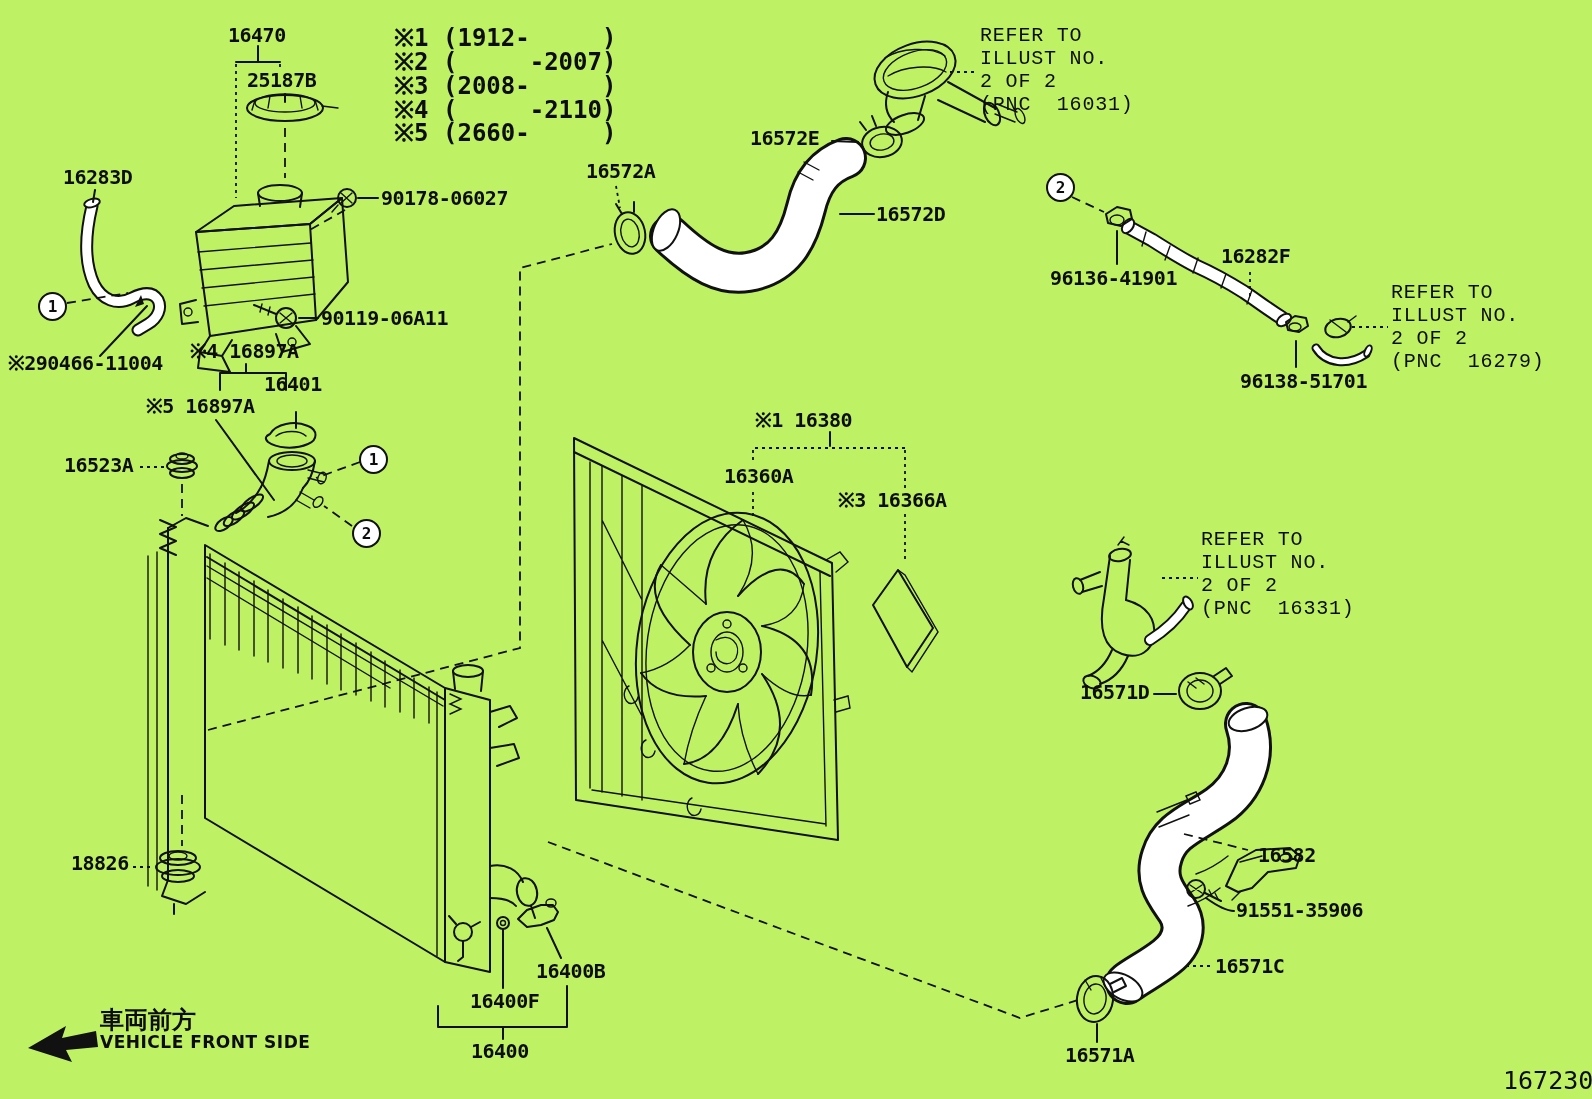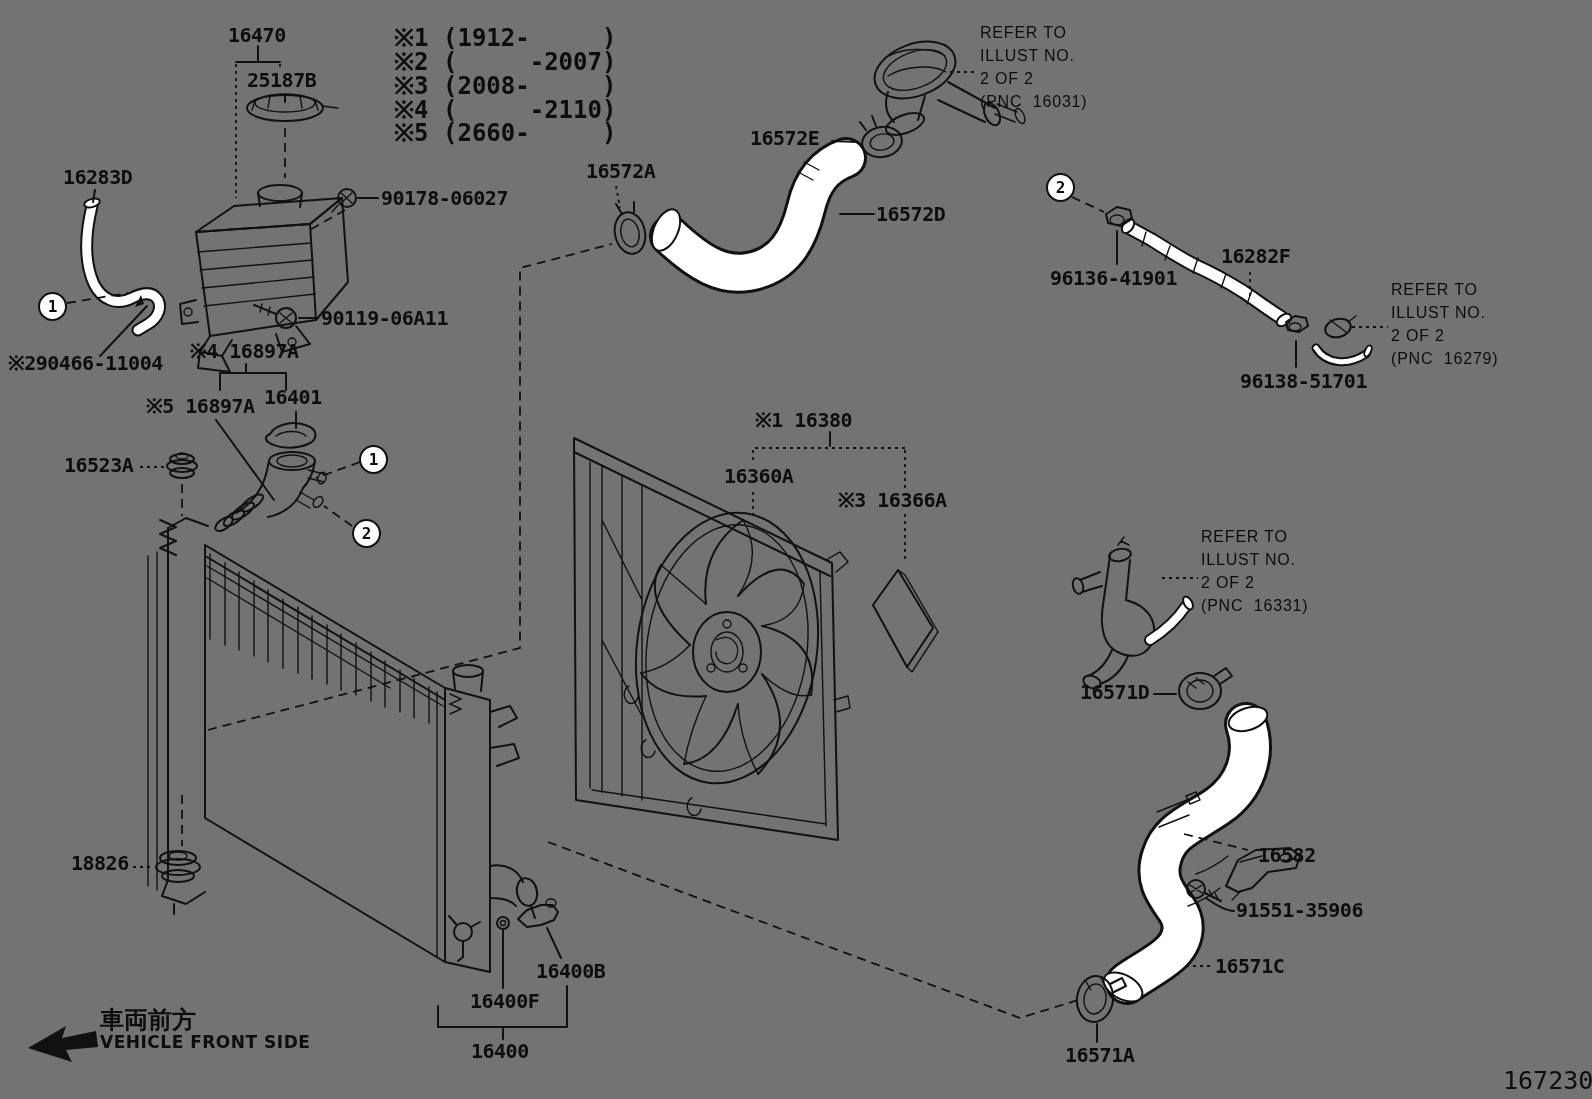--- a/index.html
+++ b/index.html
@@ -1,31 +1,31 @@
 <!DOCTYPE html>
 <html><head>
 <meta charset="utf-8">
 <style>
   html,body{margin:0;padding:0;background:#fff;}
-  .stage{position:relative;width:1592px;height:1099px;background:#737373;overflow:hidden;
+  .stage{position:relative;width:1592px;height:1099px;background:#bef264;overflow:hidden;
          font-family:"DejaVu Sans Mono", monospace;color:#0d0d0d;}
   svg.art{position:absolute;left:0;top:0;}
   .ln{stroke:#111;fill:none;stroke-width:2;stroke-linecap:round;stroke-linejoin:round;}
   .lnthin{stroke:#111;fill:none;stroke-width:1.4;stroke-linecap:round;}
   .dash{stroke:#111;fill:none;stroke-width:1.8;stroke-dasharray:9 6;}
   .dot{stroke:#111;fill:none;stroke-width:1.8;stroke-dasharray:3 4;}
   .hb{stroke:#111;fill:none;stroke-linecap:round;stroke-linejoin:round;}
   .hw{stroke:#fff;fill:none;stroke-linecap:round;stroke-linejoin:round;}
   .wfill{fill:#fff;}
   .solid{fill:#111;stroke:none;}
   .plabel{position:absolute;font-weight:bold;font-size:20px;letter-spacing:-0.5px;
           line-height:1;white-space:pre;}
   .legend-line{position:absolute;font-weight:bold;font-size:24px;white-space:pre;line-height:1;}
   .note{position:absolute;}
-  .note-line{font-family:Liberation Sans, sans-serif;font-size:16px;letter-spacing:0.8px;
+  .note-line{font-family:Liberation Mono, monospace;font-size:20px;letter-spacing:0.8px;
              height:23px;white-space:pre;}
   .callout{position:absolute;width:25px;height:25px;border:2.5px solid #111;border-radius:50%;
            background:#fff;text-align:center;line-height:25px;font-size:16px;font-weight:bold;}
   .front-jp{position:absolute;font-family:Liberation Sans, sans-serif;font-size:24px;font-weight:bold;}
   .front-en{position:absolute;font-family:"DejaVu Sans", sans-serif;font-size:17px;font-weight:bold;letter-spacing:0.5px;}
   .sheet{position:absolute;font-size:25px;font-weight:normal;letter-spacing:0;}
 </style>
 </head>
 <body>
 
@@ -298,21 +298,21 @@
   </svg>
 
   <div class="plabel" style="left:228px;top:25px">16470</div>
   <div class="plabel" style="left:247px;top:70px">25187B</div>
   <div class="plabel" style="left:63px;top:167px">16283D</div>
   <div class="plabel" style="left:381px;top:188px">90178-06027</div>
   <div class="plabel" style="left:321px;top:308px">90119-06A11</div>
   <div class="plabel" style="left:8px;top:353px">※290466-11004</div>
   <div class="plabel" style="left:190px;top:341px">※4 16897A</div>
   <div class="plabel" style="left:146px;top:396px">※5 16897A</div>
-  <div class="plabel" style="left:264px;top:387px">16401</div>
+  <div class="plabel" style="left:264px;top:374px">16401</div>
   <div class="plabel" style="left:64px;top:455px">16523A</div>
   <div class="plabel" style="left:71px;top:853px">18826</div>
   <div class="plabel" style="left:586px;top:161px">16572A</div>
   <div class="plabel" style="left:750px;top:128px">16572E</div>
   <div class="plabel" style="left:876px;top:204px">16572D</div>
   <div class="plabel" style="left:755px;top:410px">※1 16380</div>
   <div class="plabel" style="left:724px;top:466px">16360A</div>
   <div class="plabel" style="left:838px;top:490px">※3 16366A</div>
   <div class="plabel" style="left:1050px;top:268px">96136-41901</div>
   <div class="plabel" style="left:1221px;top:246px">16282F</div>

